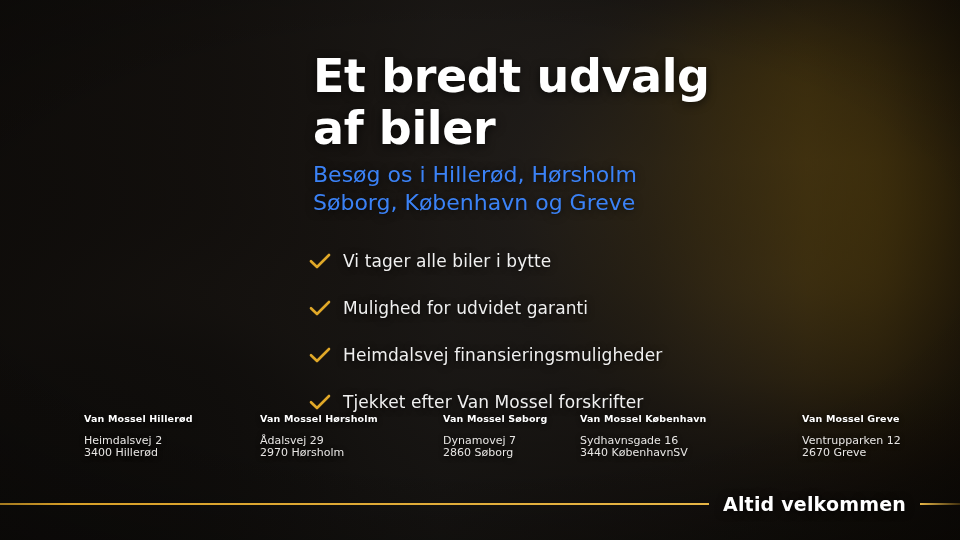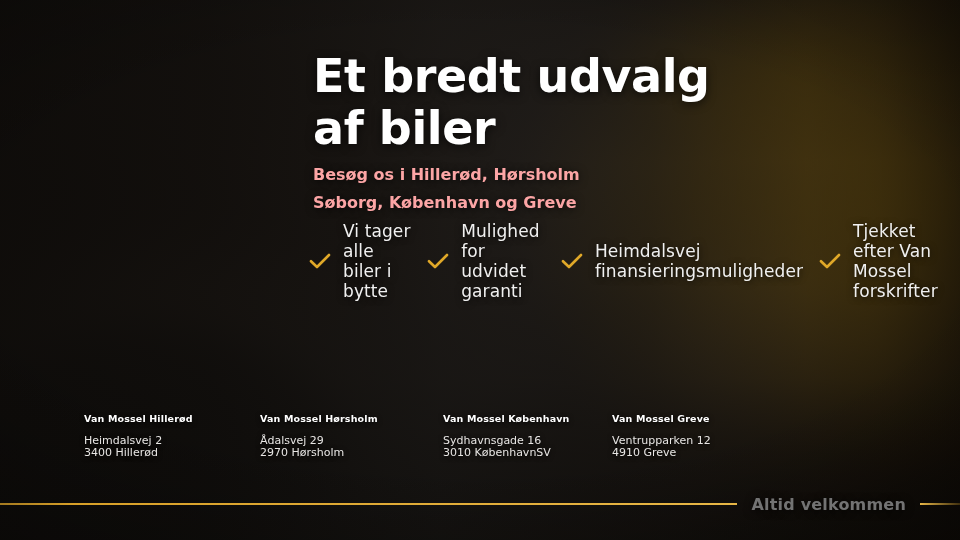--- a/index.html
+++ b/index.html
@@ -102,31 +102,31 @@
     font-size:46px;
     font-weight:700;
     line-height:52px;
     letter-spacing:-0.4px;
     text-shadow:0 2px 10px rgba(0,0,0,.65);
     white-space:pre-line;
   }
   .subhead{
     position:absolute; left:313px; top:161px;
     width:480px;
-    color:#fca5a5;
-    font-size:16px;
-    font-weight:700;
+    color:#3b82f6;
+    font-size:22px;
+    font-weight:400;
     line-height:28px;
     text-shadow:0 1px 8px rgba(0,0,0,.70);
     white-space:pre-line;
   }
 
   .features{
     position:absolute; left:309px; top:245px;
-    display:flex; flex-direction:row; gap:16px;justify-content:flex-end;
+    display:flex; flex-direction:column; gap:16px;justify-content:flex-end;
   }
   .feature{
     display:flex; align-items:center;
     height:31px;
   }
   .check{
     width:34px; flex:0 0 34px;
     display:flex; align-items:center;
     color:#e0a828;
   }
@@ -140,22 +140,22 @@
   }
 
   
   .locations{
     position:absolute; left:0; top:413px; width:960px; height:60px;
   }
   .loc{ position:absolute; top:0; }
   .loc:nth-child(1){ left:84px; }
   .loc:nth-child(2){ left:260px; }
   .loc:nth-child(3){ left:443px; }
-  .loc:nth-child(4){ left:612px; }
-  .loc:nth-child(5){ left:802px;margin-left:19px; }
+  .loc:nth-child(4){ left:580px; }
+  .loc:nth-child(5){ left:802px; }
   .loc-name{
     color:#ffffff;
     font-size:9.5px;
     font-weight:700;
     letter-spacing:.15px;
     margin-bottom:11px;
     white-space:nowrap;
     text-shadow:0 1px 5px rgba(0,0,0,.8);
   }
   .loc-line{
@@ -176,22 +176,22 @@
     height:1.5px; flex:1 1 auto;
     background:linear-gradient(90deg, rgba(216,160,40,.75) 0%, #d8a028 10%, #e7b646 100%);
   }
   .rule.short{
     flex:0 0 40px;
     background:linear-gradient(90deg,#e7b646 0%, rgba(216,160,40,.25) 100%);
   }
   .tagline{
     flex:0 0 auto;
     padding:0 14px;
-    color:#737373;
-    font-size:16px;
+    color:#ffffff;
+    font-size:19px;
     font-weight:700;
     letter-spacing:.2px;
     white-space:nowrap;
     text-shadow:0 1px 8px rgba(0,0,0,.8);
   }
 </style>
 </head>
 <body>
 
 <div class="banner">
@@ -256,28 +256,33 @@
         <div class="loc-name">Van Mossel Hillerød</div>
         <div class="loc-line">Heimdalsvej 2</div>
         <div class="loc-line">3400 Hillerød</div>
       </div>
       <div class="loc">
         <div class="loc-name">Van Mossel Hørsholm</div>
         <div class="loc-line">Ådalsvej 29</div>
         <div class="loc-line">2970 Hørsholm</div>
       </div>
       <div class="loc">
+        <div class="loc-name">Van Mossel Søborg</div>
+        <div class="loc-line">Dynamovej 7</div>
+        <div class="loc-line">2860 Søborg</div>
+      </div>
+      <div class="loc">
         <div class="loc-name">Van Mossel København</div>
         <div class="loc-line">Sydhavnsgade 16</div>
-        <div class="loc-line">3010 KøbenhavnSV</div>
+        <div class="loc-line">3440 KøbenhavnSV</div>
       </div>
       <div class="loc">
         <div class="loc-name">Van Mossel Greve</div>
         <div class="loc-line">Ventrupparken 12</div>
-        <div class="loc-line">4910 Greve</div>
+        <div class="loc-line">2670 Greve</div>
       </div>
     </div>
 
     <div class="footer">
       <div class="rule"></div>
       <div class="tagline">Altid velkommen</div>
       <div class="rule short"></div>
     </div>
 
   </div>

